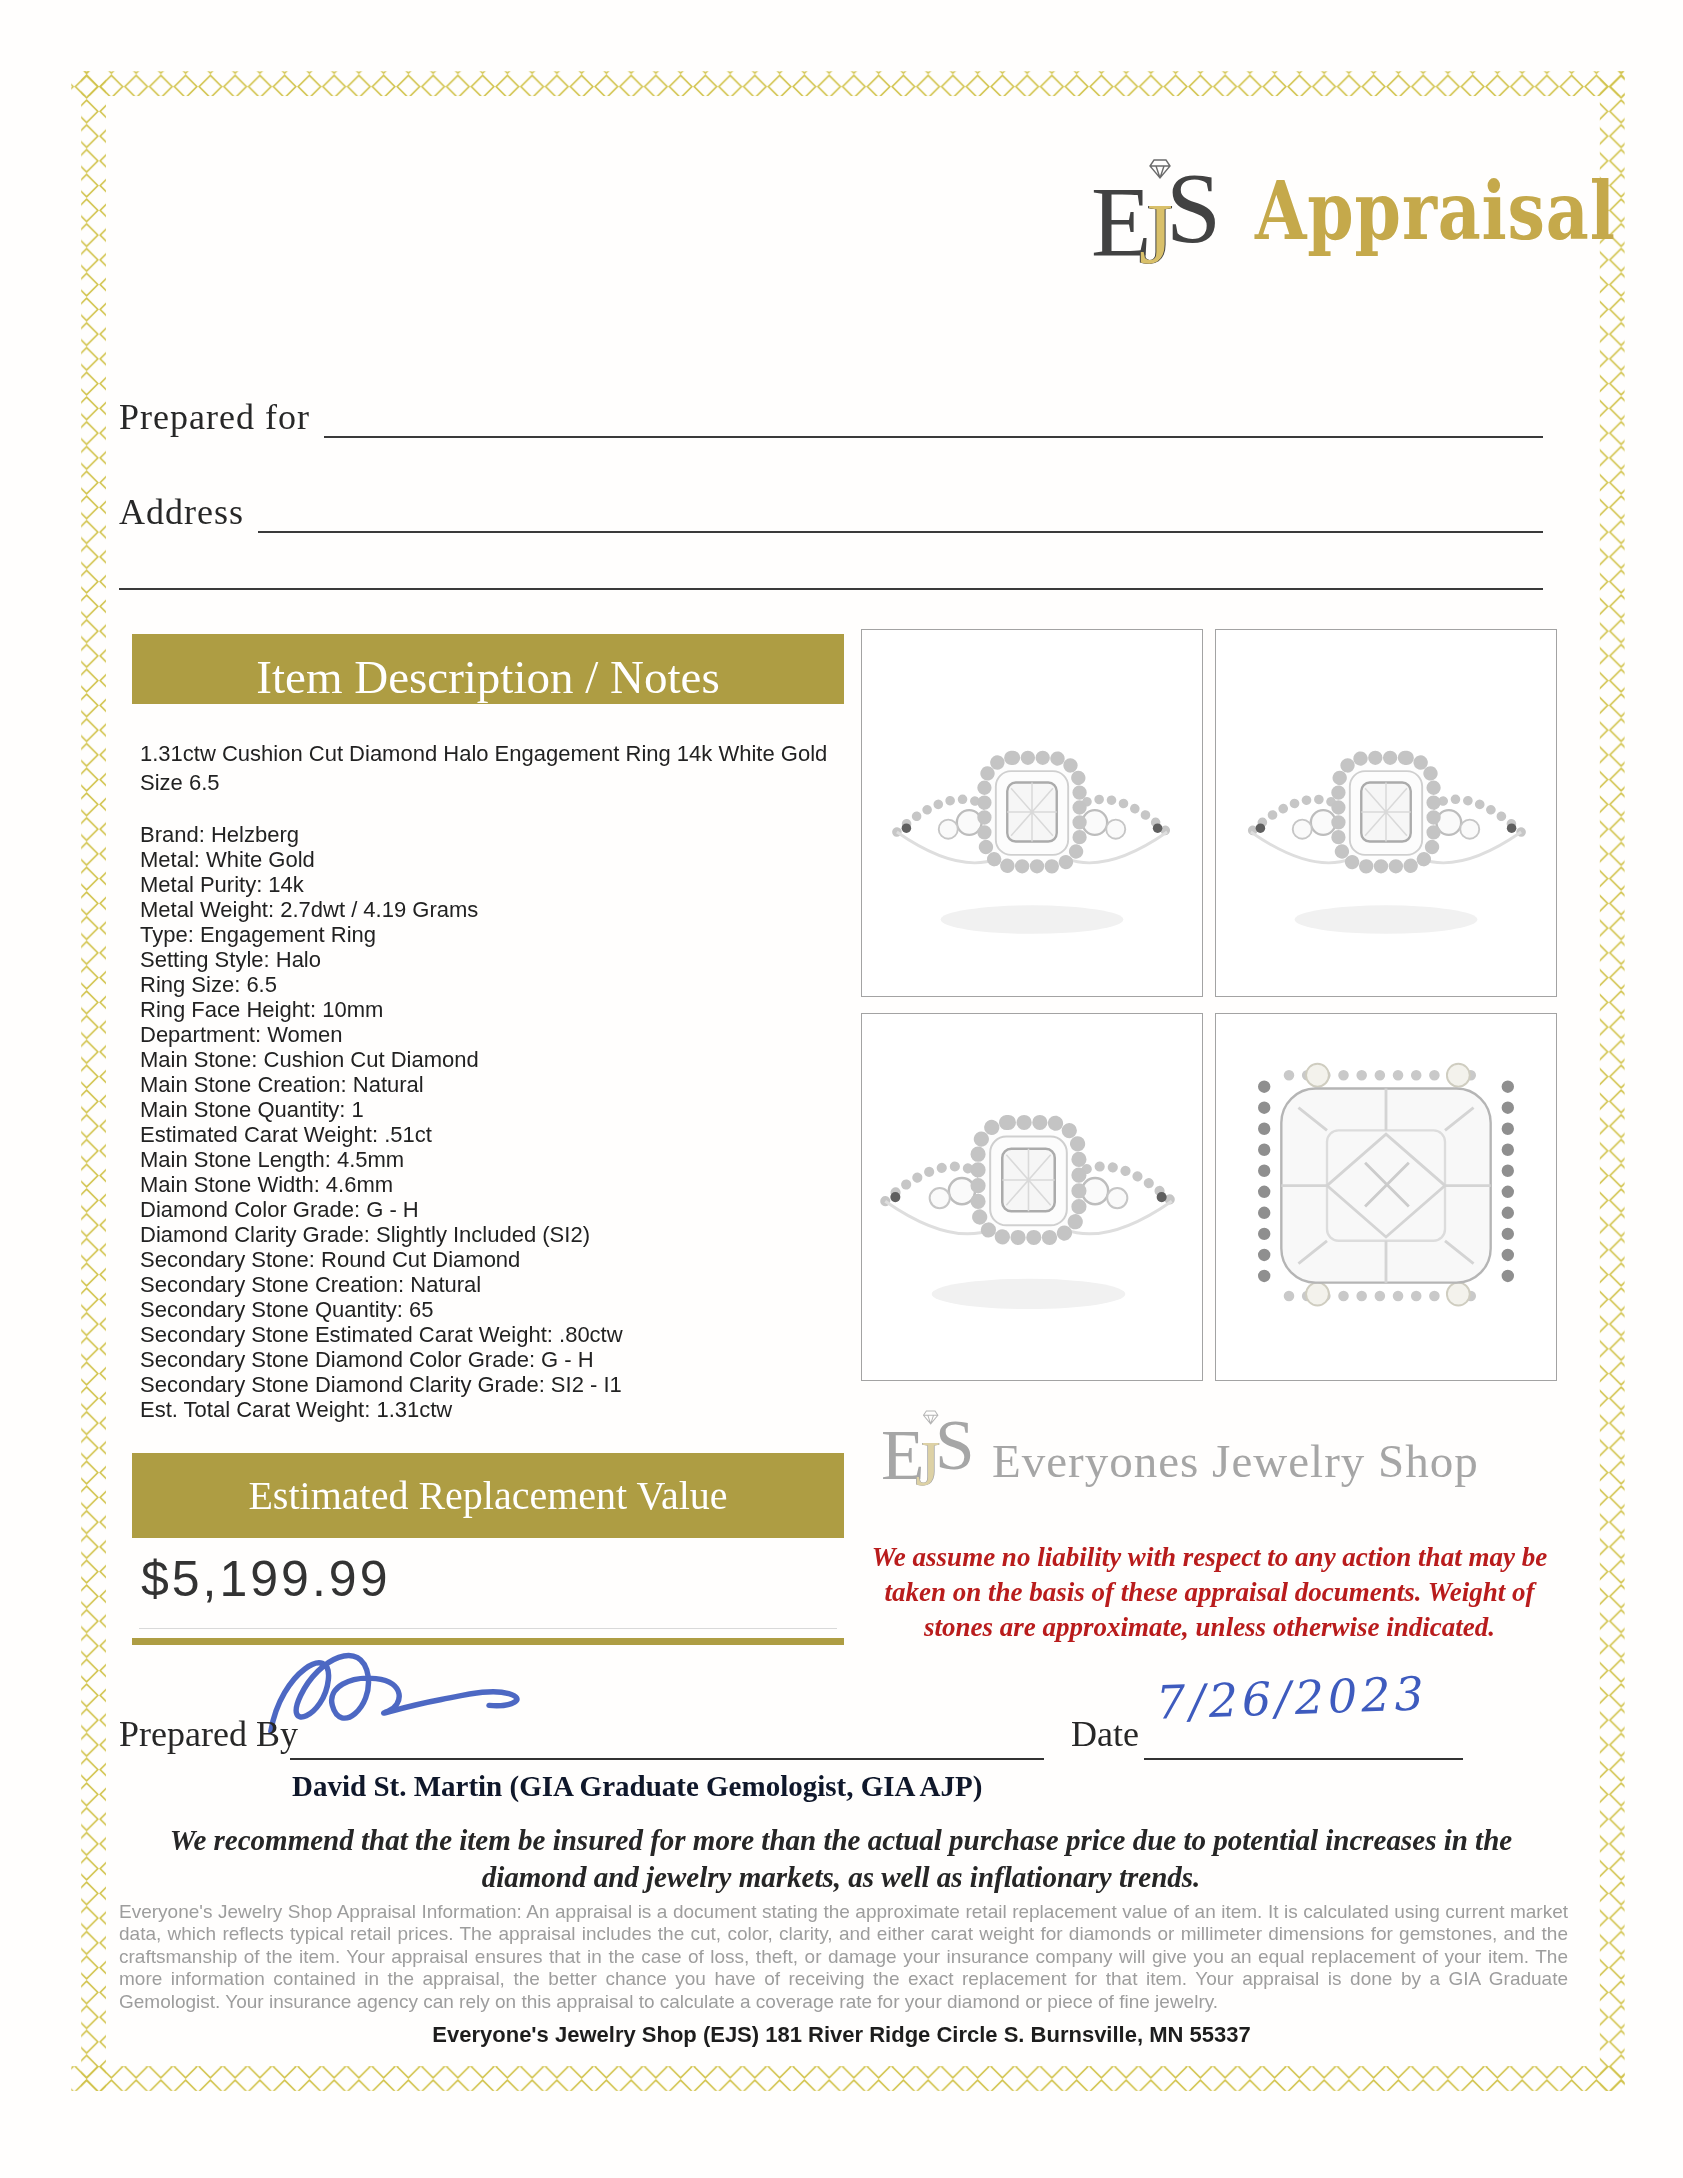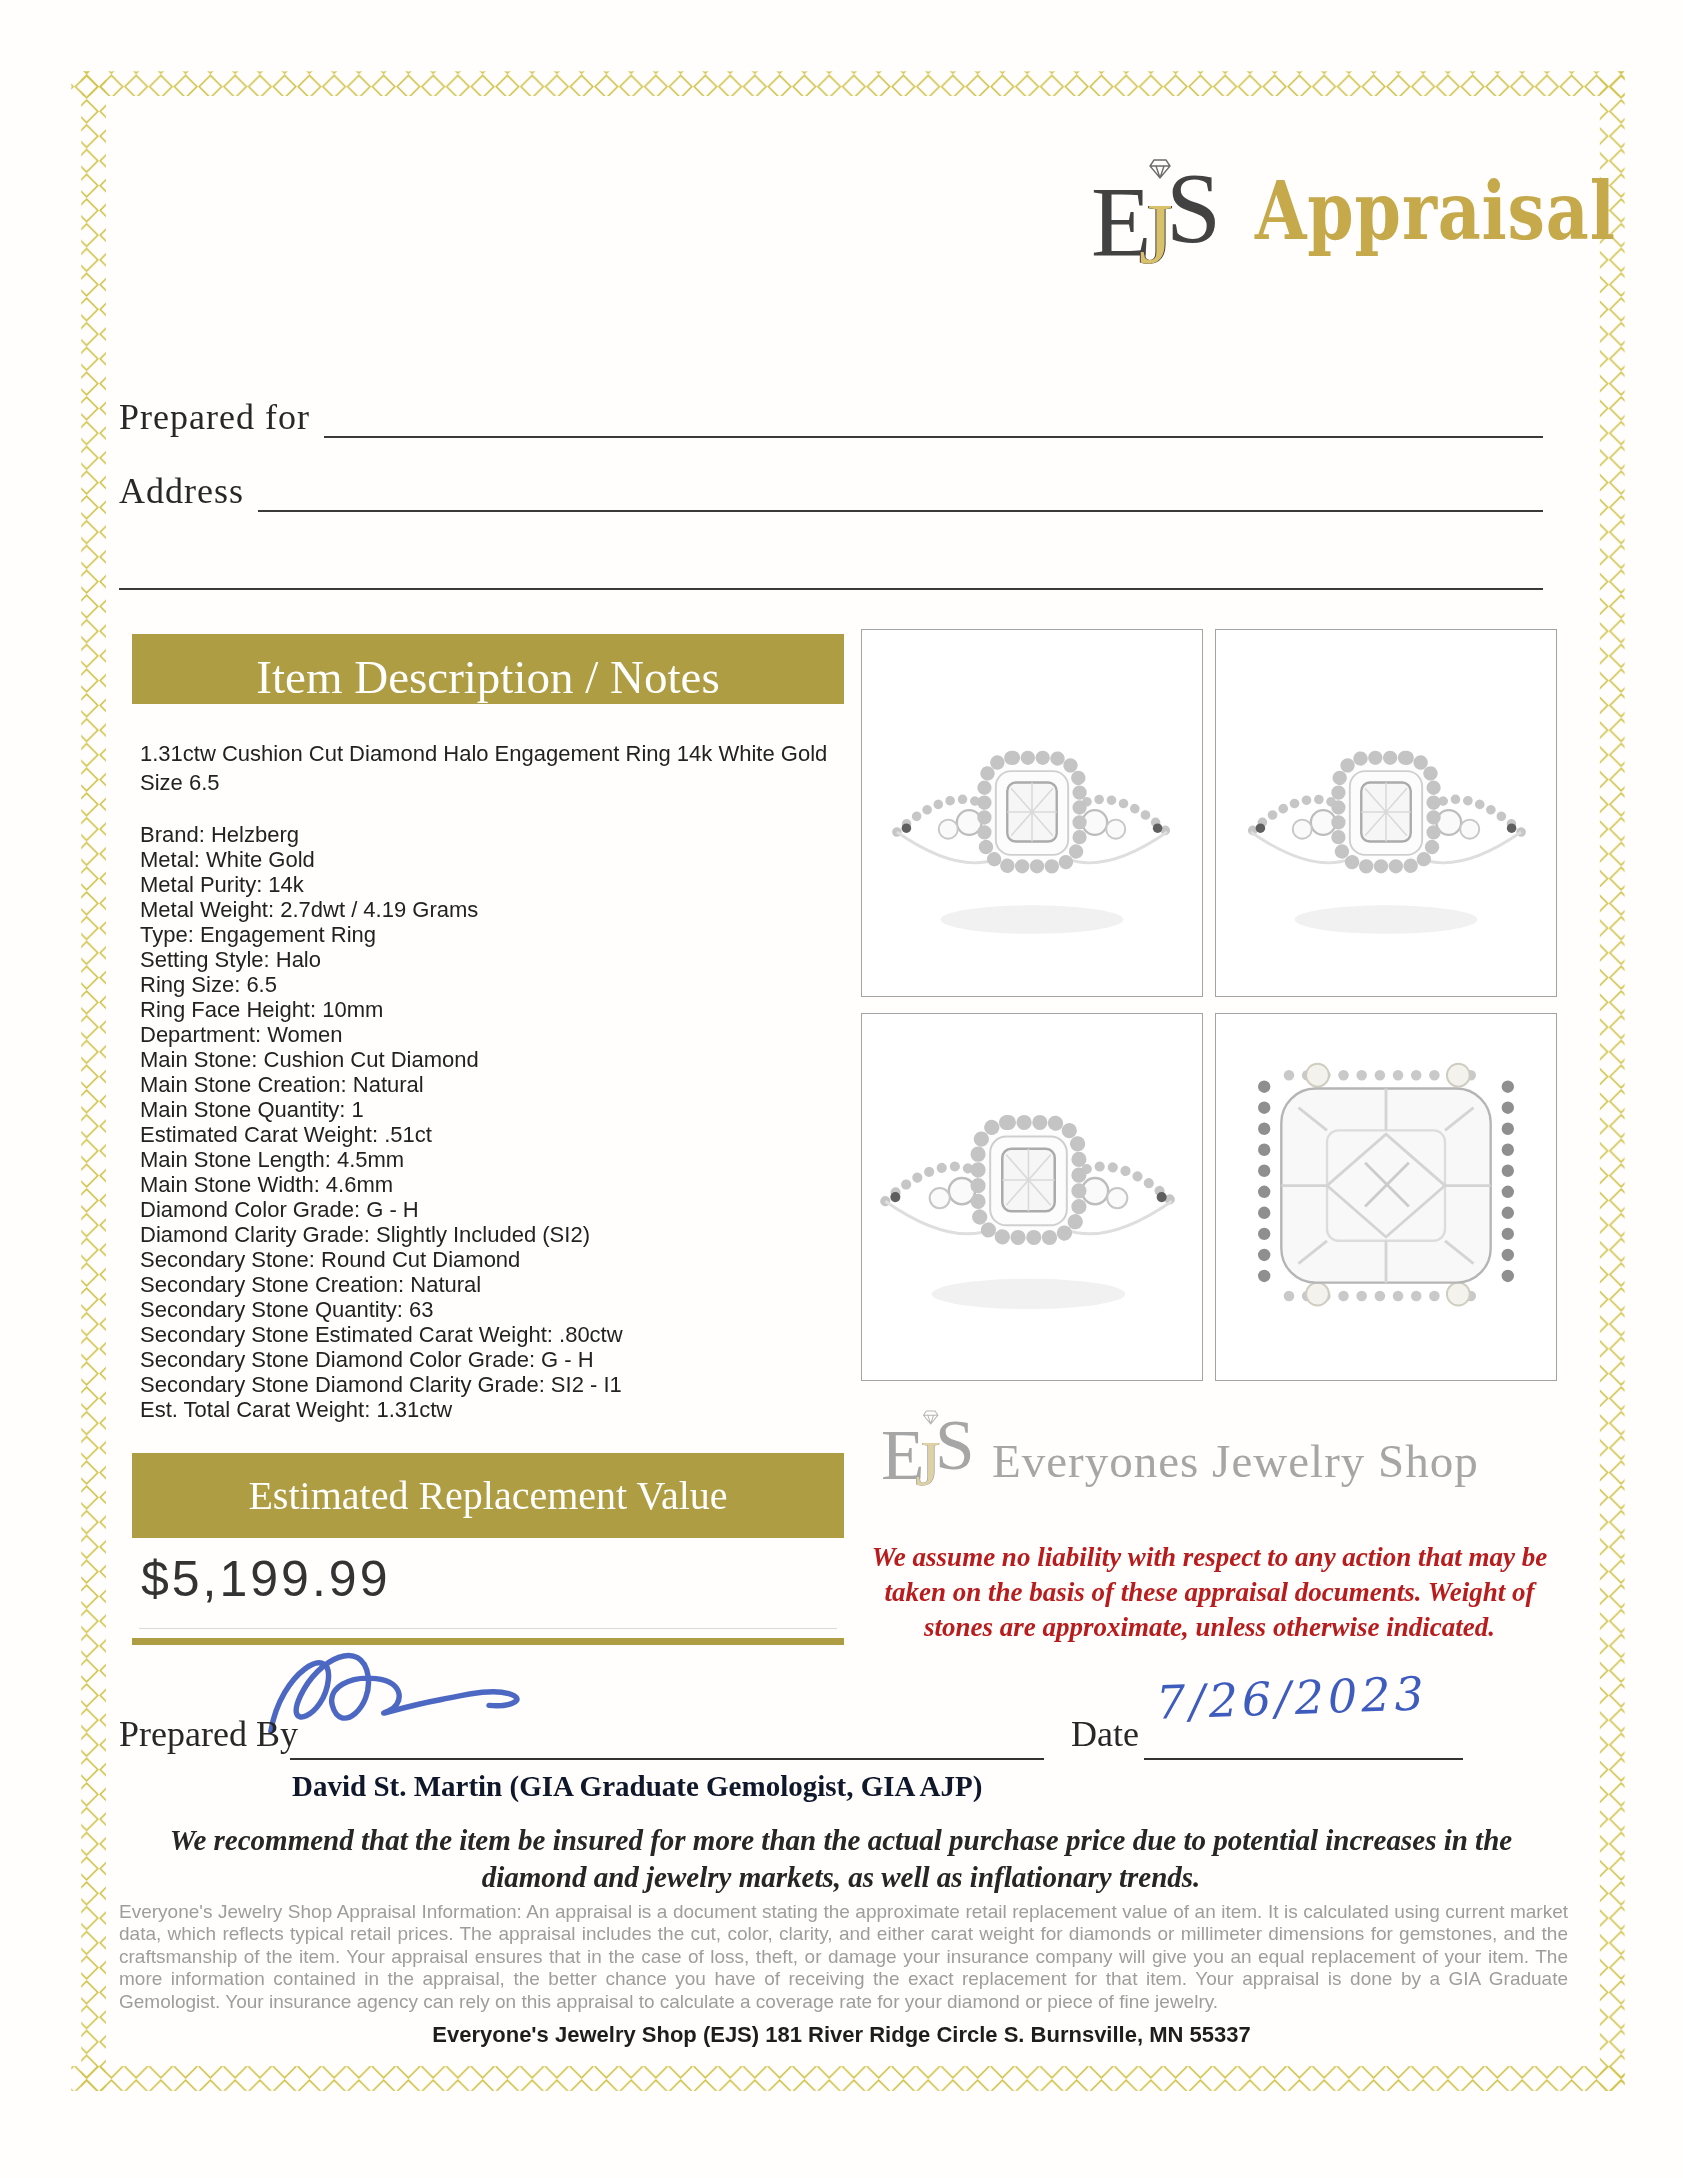--- a/index.html
+++ b/index.html
@@ -139,21 +139,21 @@
     <svg class="dmark" width="24" height="22" viewBox="0 0 24 22">
       <path d="M6,2 L18,2 L22,8 L12,20 L2,8 Z M2,8 L22,8 M12,20 L8,8 M12,20 L16,8" fill="none" stroke="#6b6b6b" stroke-width="1.4"></path>
     </svg>
   </div>
   <div class="appraisal-title">Appraisal</div>
 
   <div class="frow" style="left:119px;top:392px;width:1424px;">
     <span class="flabel">Prepared for</span>
     <span class="fline"></span>
   </div>
-  <div class="frow" style="left:119px;top:466px;width:1424px;justify-content:space-between;">
+  <div class="frow" style="left:119px;top:487px;width:1424px;justify-content:space-between;">
     <span class="flabel">Address</span>
     <span class="fline"></span>
   </div>
   <div class="hrule" style="left:119px;top:588px;width:1424px;"></div>
 
   <div class="banner banner-item">Item Description / Notes</div>
   <div class="item-text">
     <div class="item-title">
         <div>1.31ctw Cushion Cut Diamond Halo Engagement Ring 14k White Gold</div>
         <div>Size 6.5</div>
@@ -171,21 +171,21 @@
         <div>Main Stone: Cushion Cut Diamond</div>
         <div>Main Stone Creation: Natural</div>
         <div>Main Stone Quantity: 1</div>
         <div>Estimated Carat Weight: .51ct</div>
         <div>Main Stone Length: 4.5mm</div>
         <div>Main Stone Width: 4.6mm</div>
         <div>Diamond Color Grade: G - H</div>
         <div>Diamond Clarity Grade: Slightly Included (SI2)</div>
         <div>Secondary Stone: Round Cut Diamond</div>
         <div>Secondary Stone Creation: Natural</div>
-        <div>Secondary Stone Quantity: 63</div>
+        <div>Secondary Stone Quantity: 65</div>
         <div>Secondary Stone Estimated Carat Weight: .80ctw</div>
         <div>Secondary Stone Diamond Color Grade: G - H</div>
         <div>Secondary Stone Diamond Clarity Grade: SI2 - I1</div>
         <div>Est. Total Carat Weight: 1.31ctw</div>
       </div>
   </div>
 
   <div class="photo-grid">
     <div class="photo">
       <svg viewBox="0 0 344 372">

